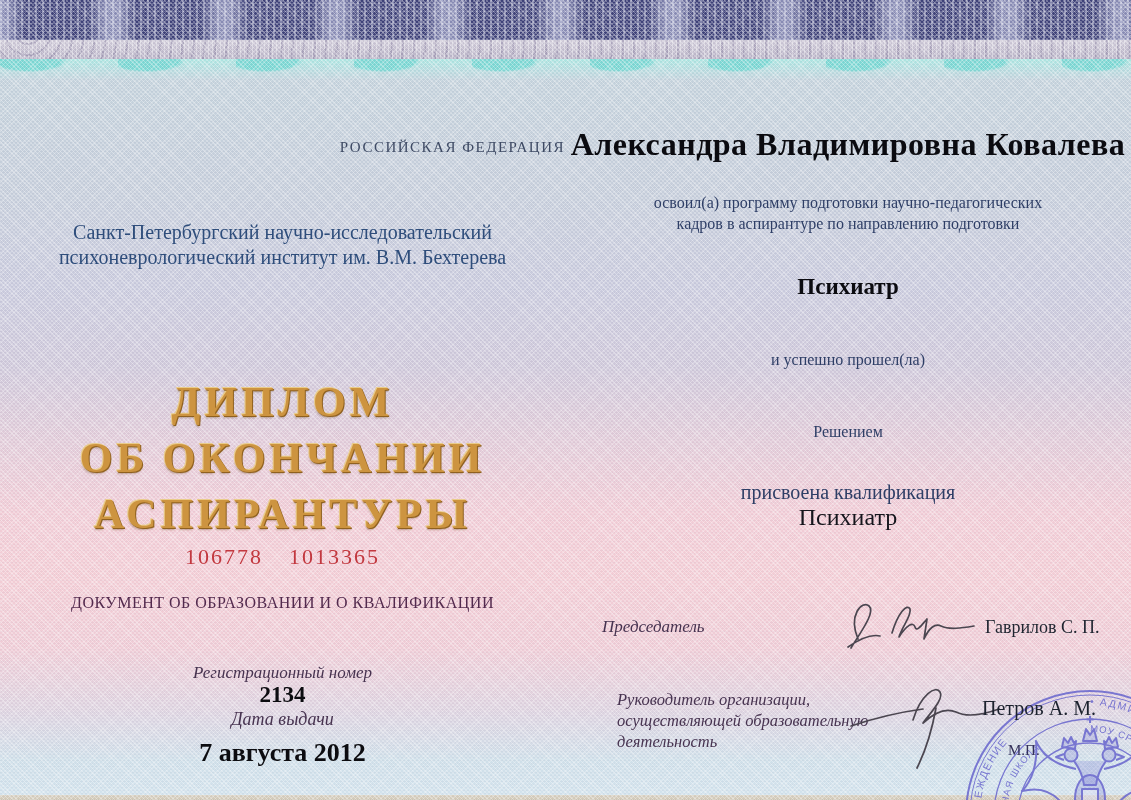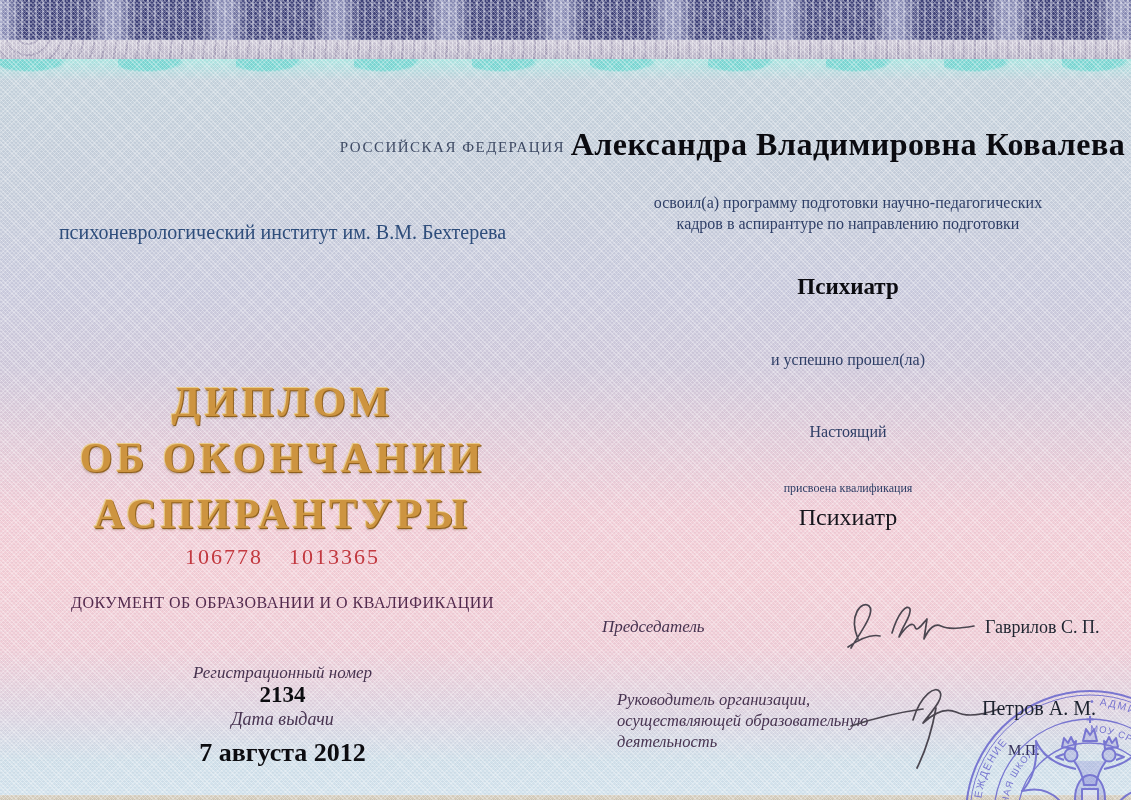--- a/index.html
+++ b/index.html
@@ -79,21 +79,21 @@
   .reg-label{top:663px;font-size:17px;}
   .reg-number{top:682px;font-size:23px;font-weight:700;color:#0c0c10;}
   .date-label{top:709px;font-size:18px;}
   .issue-date{top:738px;font-size:26px;font-weight:700;color:#0c0c10;}
   .statement{top:93px;font-size:15px;color:#2e3e63;}
   .holder{top:126px;font-size:32px;font-weight:700;letter-spacing:.5px;color:#0b0b10;}
   .program{top:192px;font-size:16px;line-height:21px;color:#2e3e66;}
   .field{top:274px;font-size:23px;font-weight:700;color:#0b0b10;}
   .passed{top:351px;font-size:16px;color:#2e3e66;}
   .decision{top:423px;font-size:16px;color:#2e3e66;}
-  .qual-label{top:481px;font-size:12px;color:#2e3e66;}
+  .qual-label{top:481px;font-size:20px;color:#2e3e66;}
   .qualification{top:504px;font-size:24px;color:#15151c;}
   .chair-label{left:580px;top:617px;font-size:17px;margin-left:22px;}
   .chair-name{left:985px;top:617px;font-size:18px;color:#1f2530;}
   .head-label{left:617px;top:689px;font-size:16.5px;line-height:21px;font-style:italic;color:#473350;}
   .head-name{left:982px;top:697px;font-size:20px;color:#1c222e;z-index:6;}
   .mp{left:1008px;top:742px;font-size:15px;color:#33305a;z-index:6;}
   .sig{stroke:#4b4650;stroke-width:1.7;fill:none;stroke-linecap:round;stroke-linejoin:round;}
   .seal-wrap{left:958px;top:683px;width:264px;height:264px;z-index:5;opacity:.88;}
   .seal-text{font-family:"Liberation Sans","DejaVu Sans",sans-serif;font-size:10.5px;letter-spacing:1.5px;fill:#6b68ce;}
   .seal-text-inner{font-size:9.5px;letter-spacing:1px;}
@@ -105,20 +105,21 @@
 
   <div class="band-navy"></div>
   <div class="band-mid"></div>
   <div class="band-teal"></div>
   <div class="band-bottom"></div>
   <div class="texture"></div>
 
   <div class="abs ctr lpage country z4">РОССИЙСКАЯ ФЕДЕРАЦИЯ</div>
 
   <div class="abs ctr lpage institution z4">
+    <div>Санкт-Петербургский научно-исследовательский</div>
     <div>психоневрологический институт им. В.М. Бехтерева</div>
   </div>
 
   <div class="abs ctr lpage gold-title z4">
     <div>ДИПЛОМ</div>
     <div>ОБ ОКОНЧАНИИ</div>
     <div>АСПИРАНТУРЫ</div>
   </div>
 
   <div class="abs ctr lpage serials z4">
@@ -134,21 +135,21 @@
 
   <div class="abs ctr rpage holder z4">Александра Владимировна Ковалева</div>
 
   <div class="abs ctr rpage program z4">
     <div>освоил(а) программу подготовки научно-педагогических</div>
     <div>кадров в аспирантуре по направлению подготовки</div>
   </div>
 
   <div class="abs ctr rpage field z4">Психиатр</div>
   <div class="abs ctr rpage passed z4">и успешно прошел(ла)</div>
-  <div class="abs ctr rpage decision z4">Настоящий</div>
+  <div class="abs ctr rpage decision z4">Решением</div>
   <div class="abs ctr rpage qual-label z4">присвоена квалификация</div>
   <div class="abs ctr rpage qualification z4">Психиатр</div>
 
   <div class="abs chair-label lbl-italic z4">Председатель</div>
 
   <svg class="abs z4" style="left:828px;top:593px;" width="155" height="68" viewBox="0 0 155 68">
     <path class="sig" d="M30,46 C20,22 34,7 41,13 C48,19 32,40 23,55 M20,54 C33,45 44,41 52,43"></path>
     <path class="sig" d="M64,40 C70,20 79,10 82,16 C84,22 74,34 71,44 C78,33 85,28 87,34 C89,40 95,30 99,26 L96,46 C101,35 107,30 113,33 C121,37 134,35 146,33"></path>
   </svg>
 

